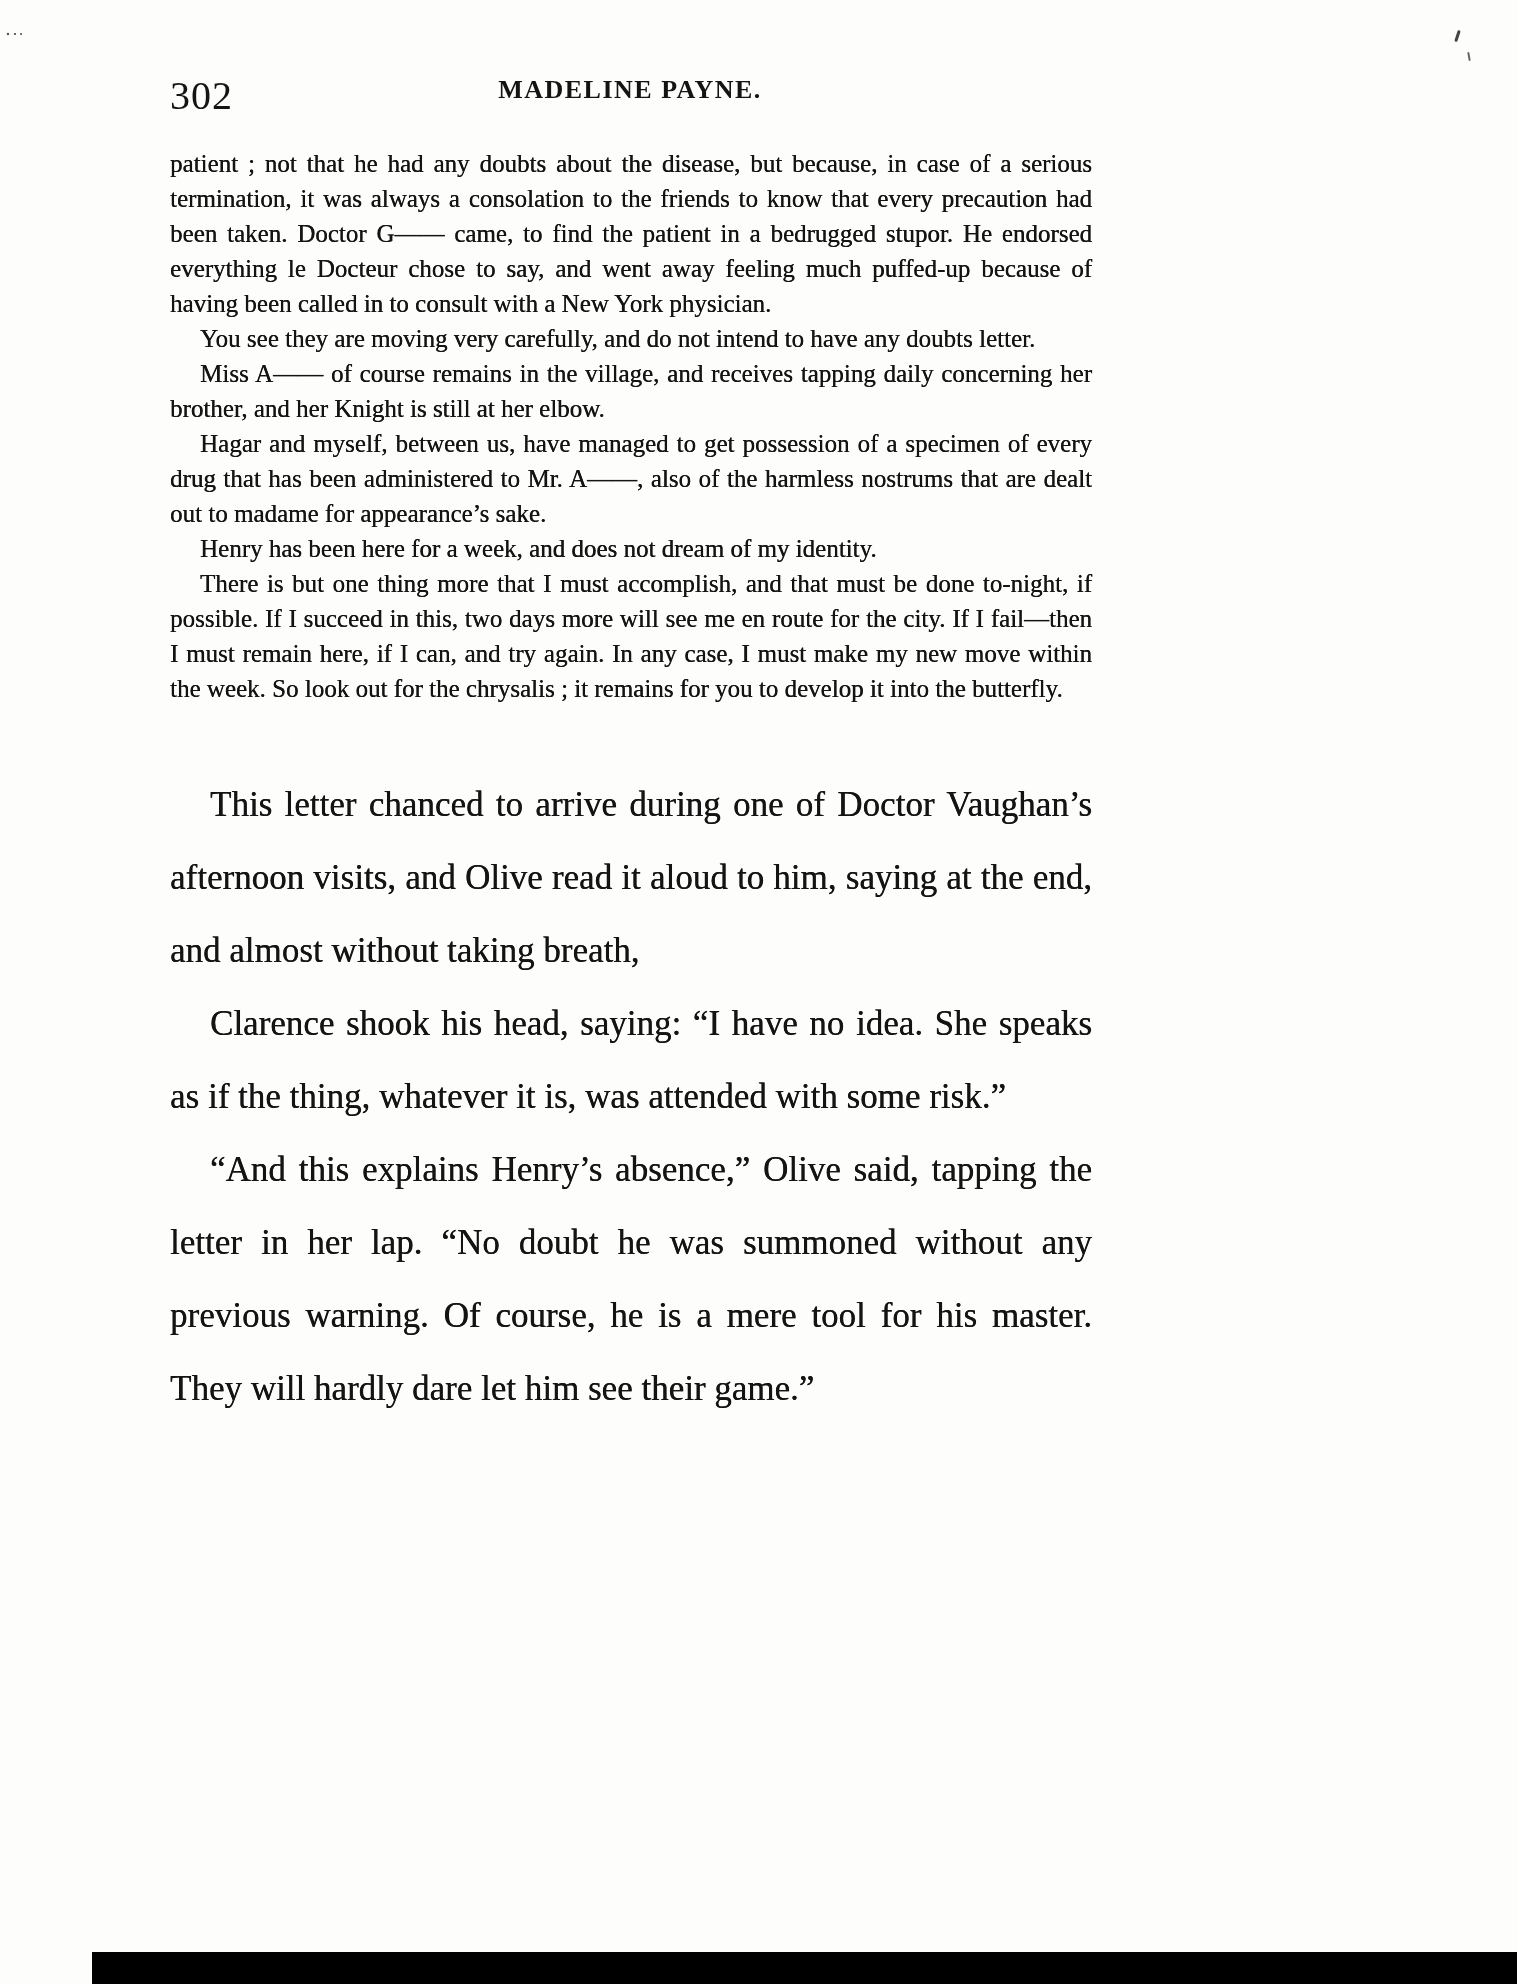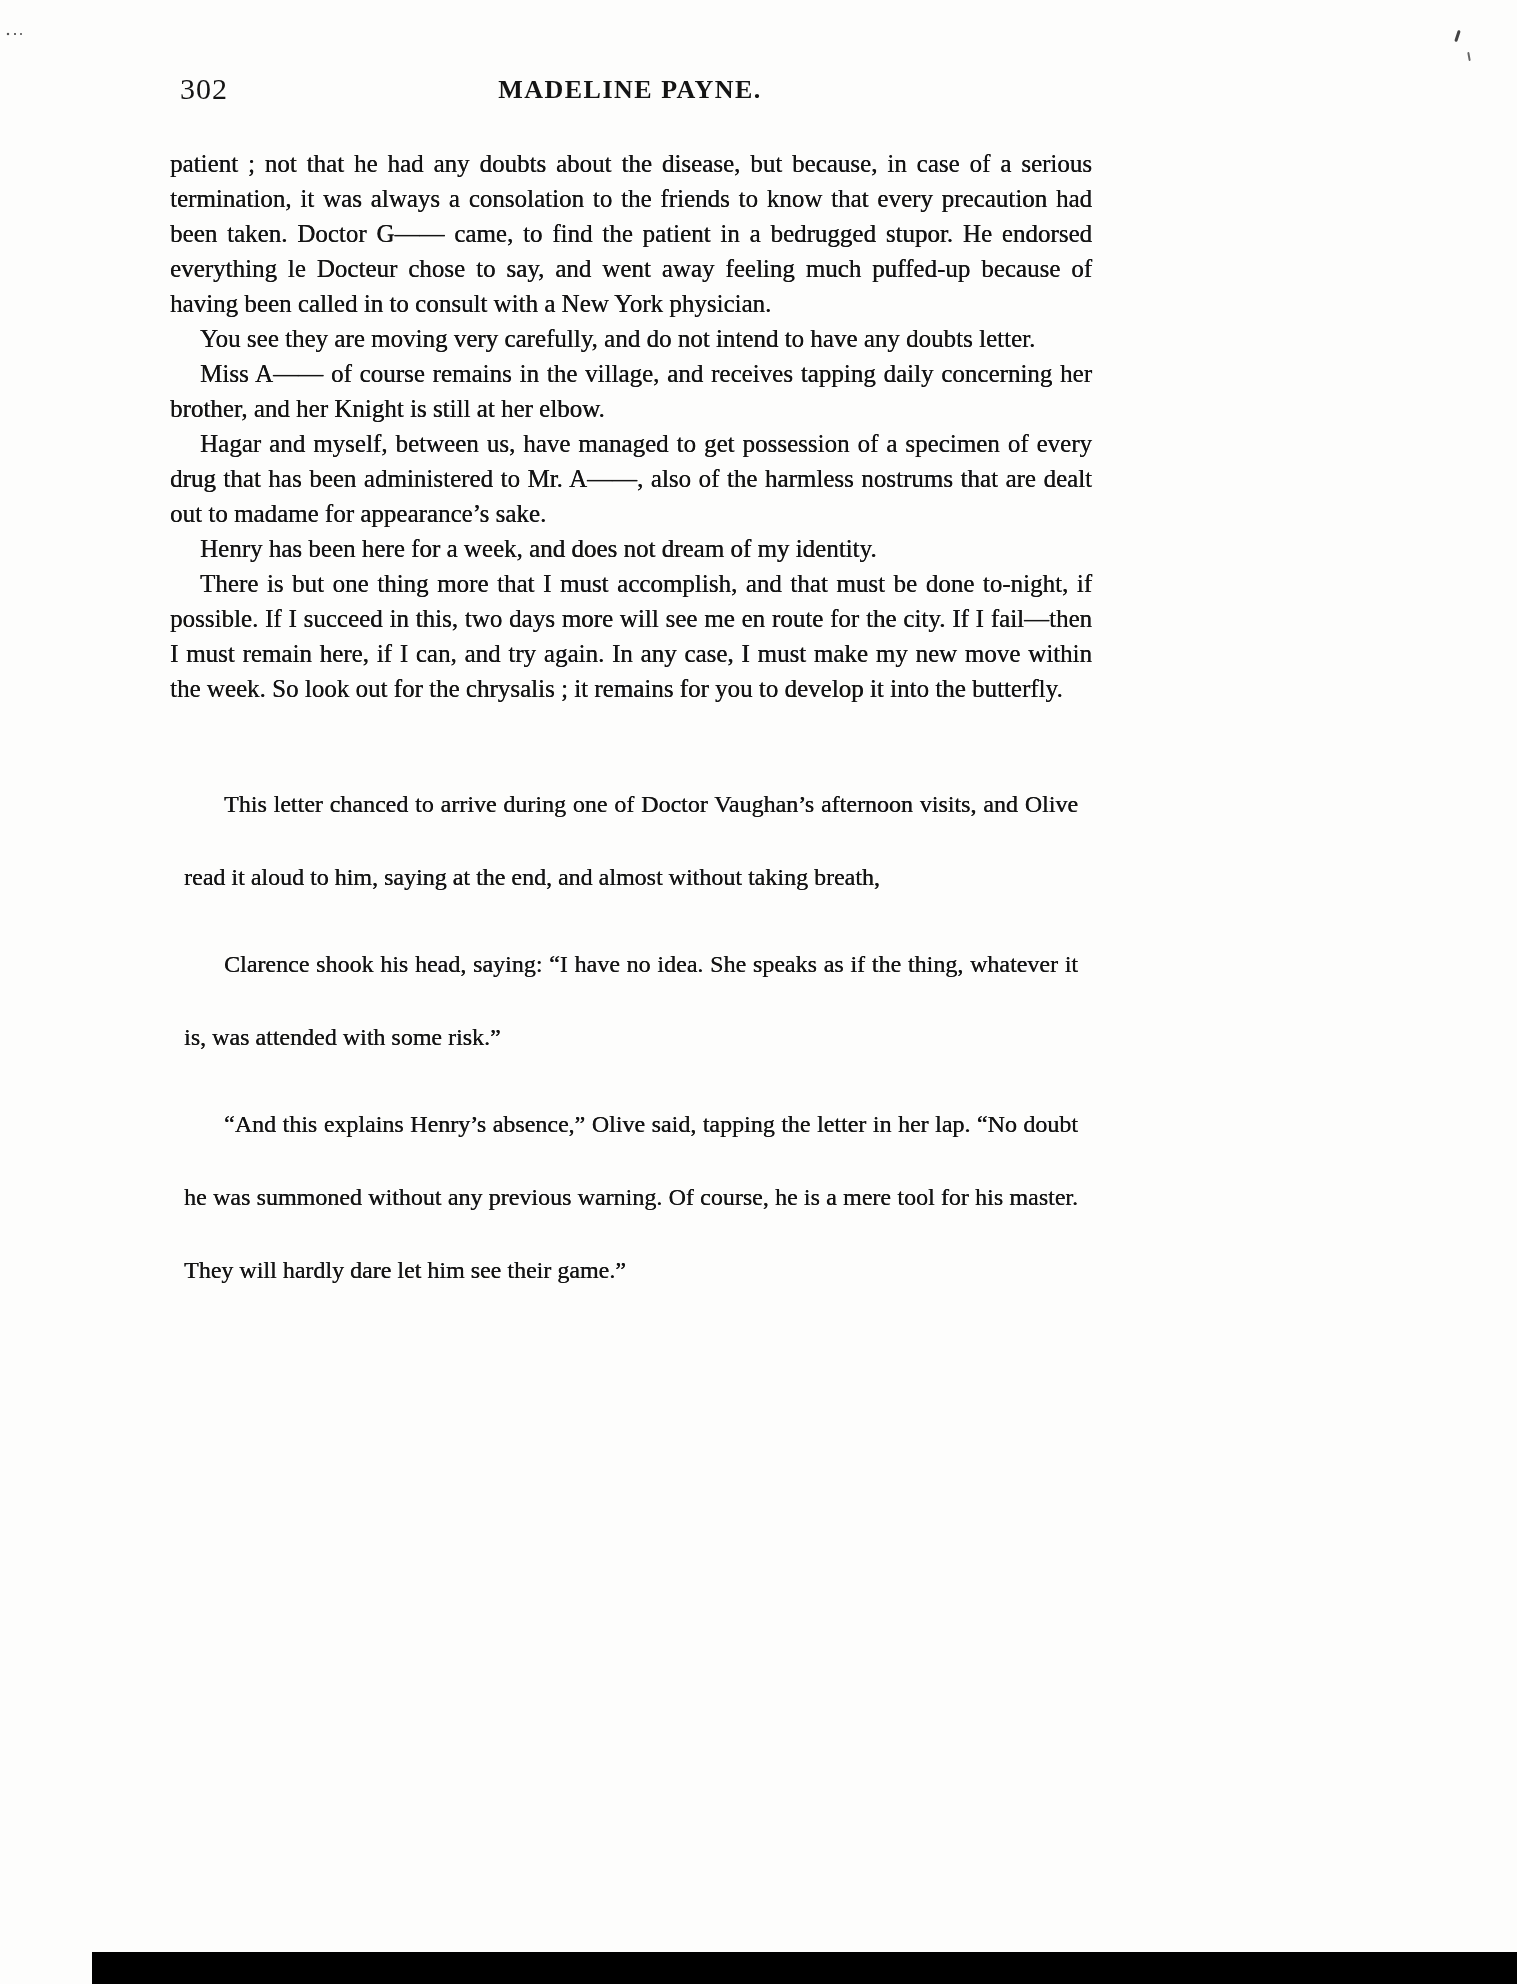--- a/index.html
+++ b/index.html
@@ -26,23 +26,23 @@
   }
   .running-head {
     position: absolute;
     top: 72px;
     left: 170px;
     width: 920px;
     height: 40px;
   }
   .page-number {
     position: absolute;
-    left: 10px;
+    left: 0;
     top: 0;
-    font-size: 30px;
+    font-size: 40px;
     letter-spacing: 1px;
   }
   .running-title {
     position: absolute;
     left: 0;
     right: 0;
     top: 3px;
     text-align: center;
     font-size: 26px;
     font-weight: bold;
@@ -62,22 +62,22 @@
     text-indent: 30px;
     text-shadow: 0.3px 0 0 currentColor;
   }
   .letter-body p.no-indent {
     text-indent: 0;
   }
   .narrative-body {
     margin-top: 62px;
   }
   .narrative-body p {
-    margin: 14px;
-    font-size: 24px;
+    margin: 0;
+    font-size: 35px;
     line-height: 73px;
     text-align: justify;
     text-indent: 40px;
     text-shadow: 0.3px 0 0 currentColor;
   }
   .italic {
   }
   
   .bottom-bar {
     position: absolute;

